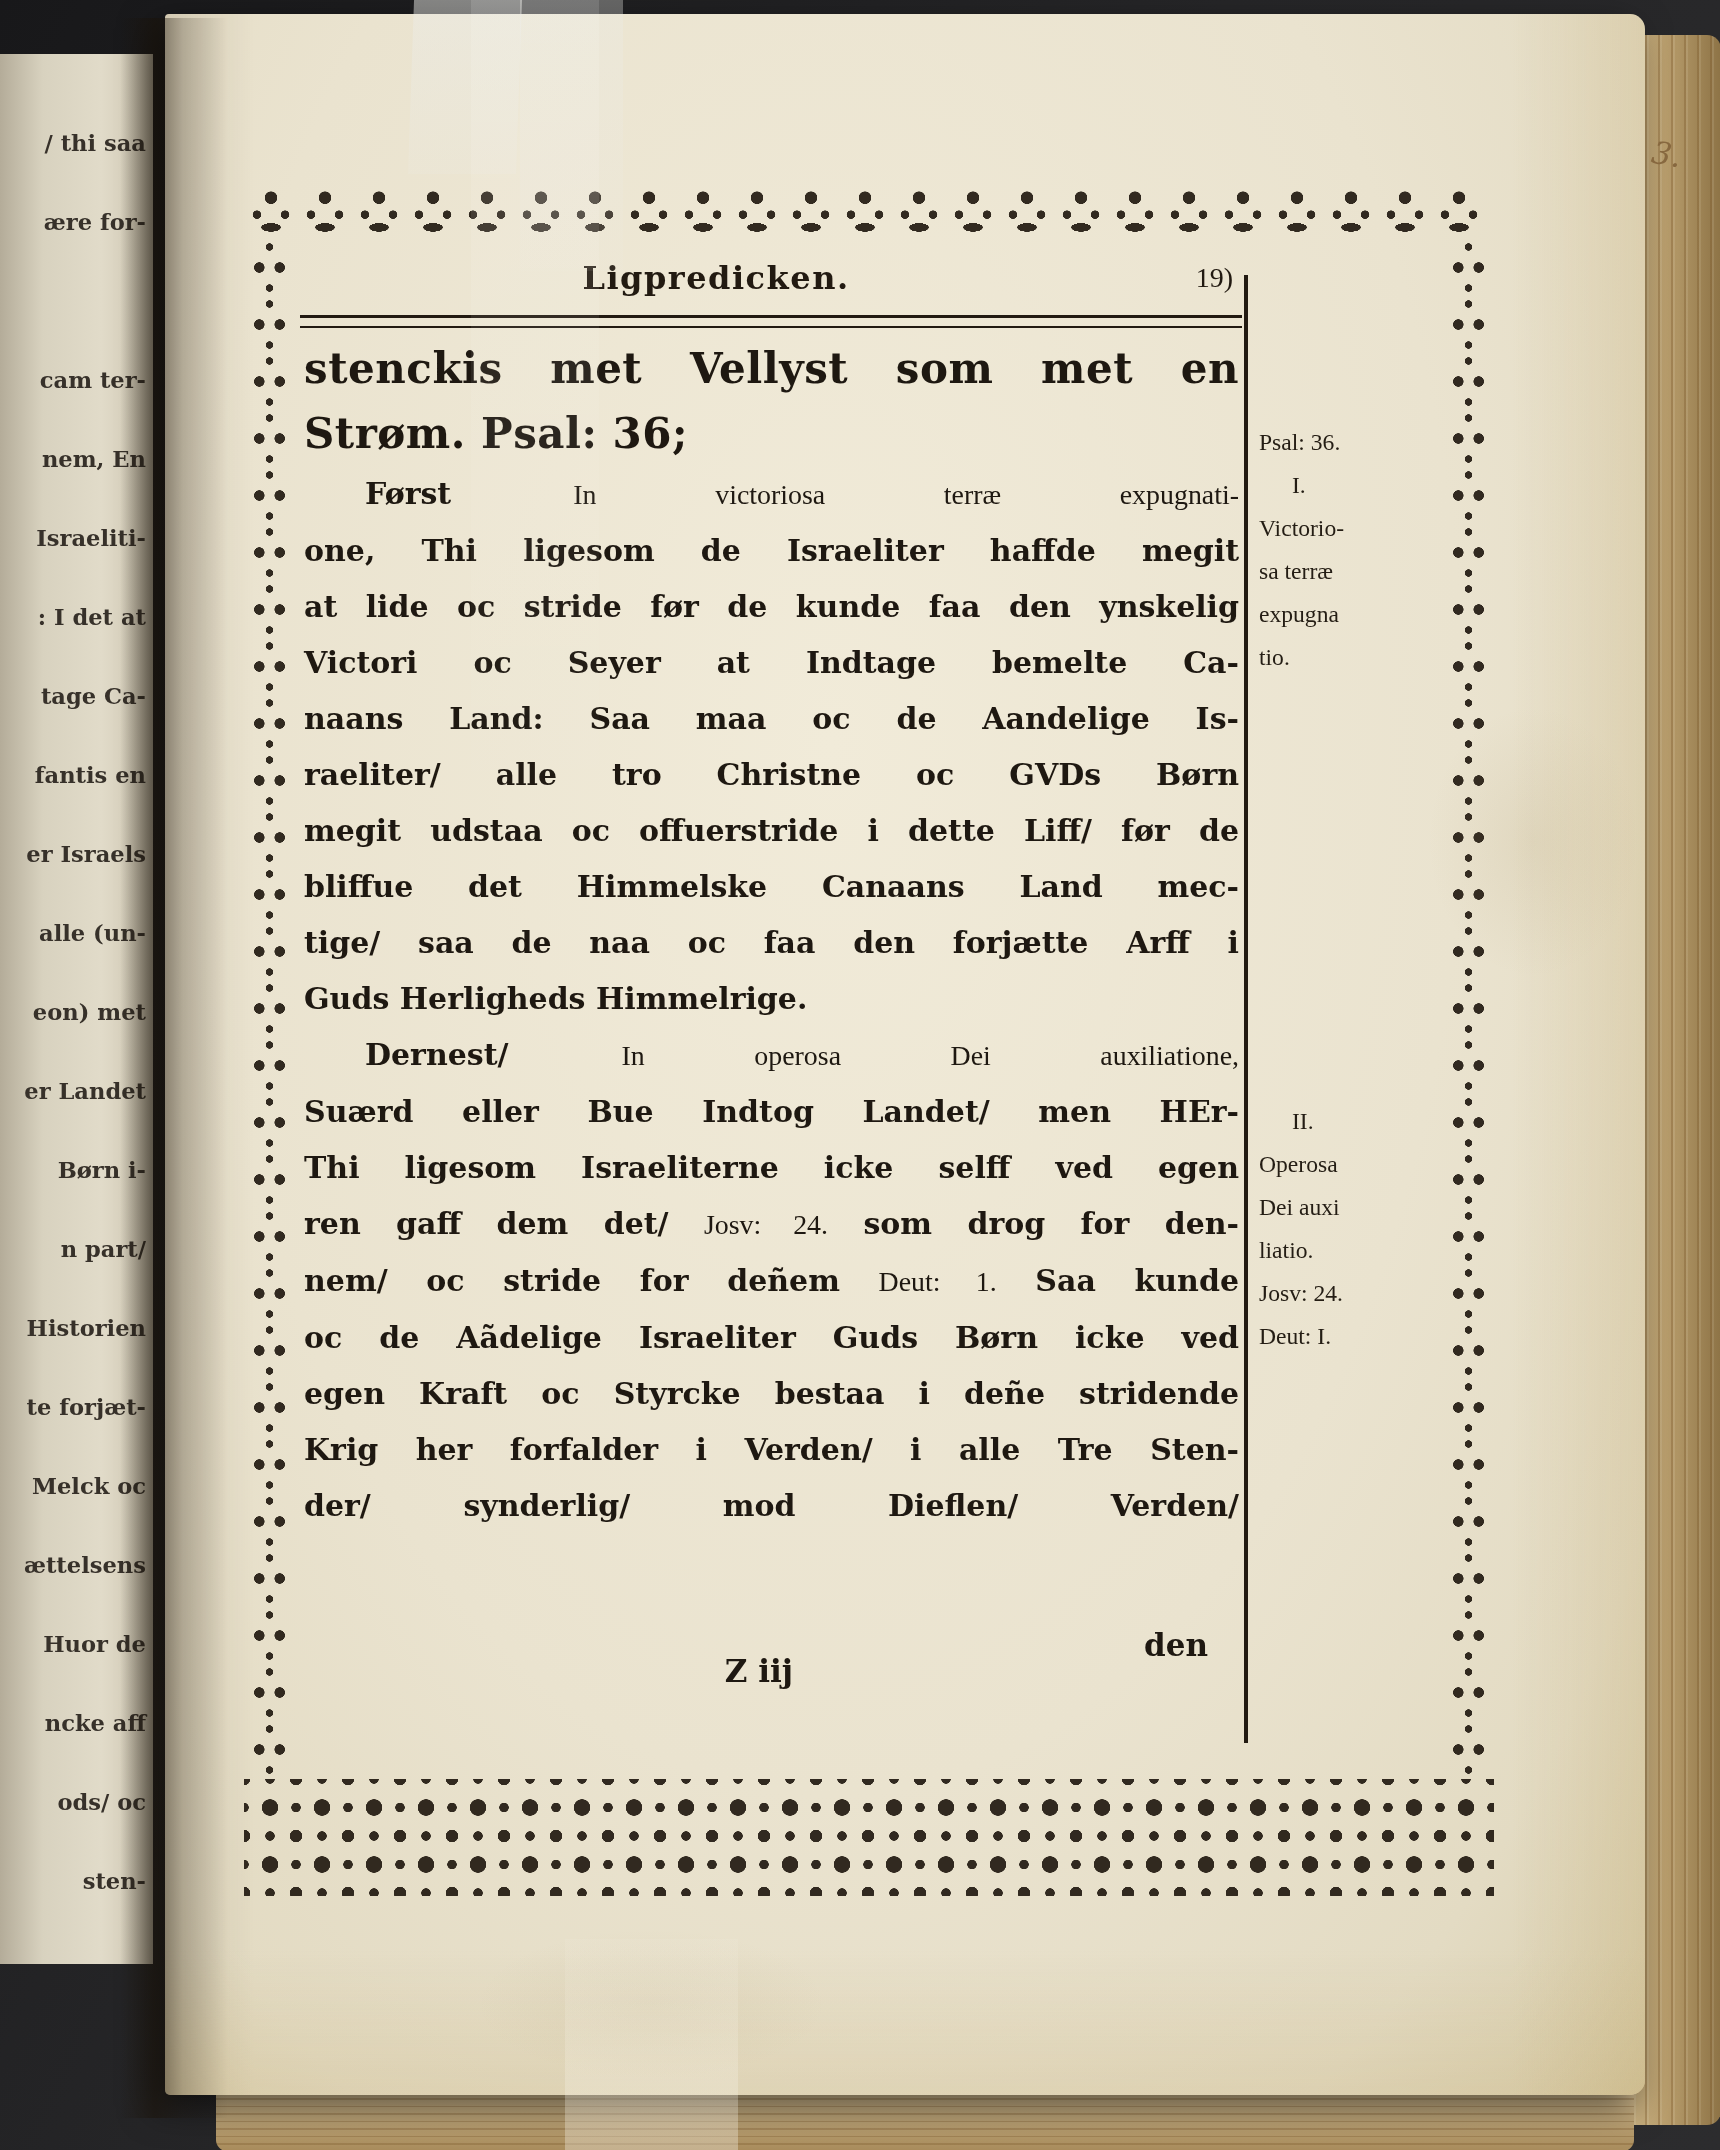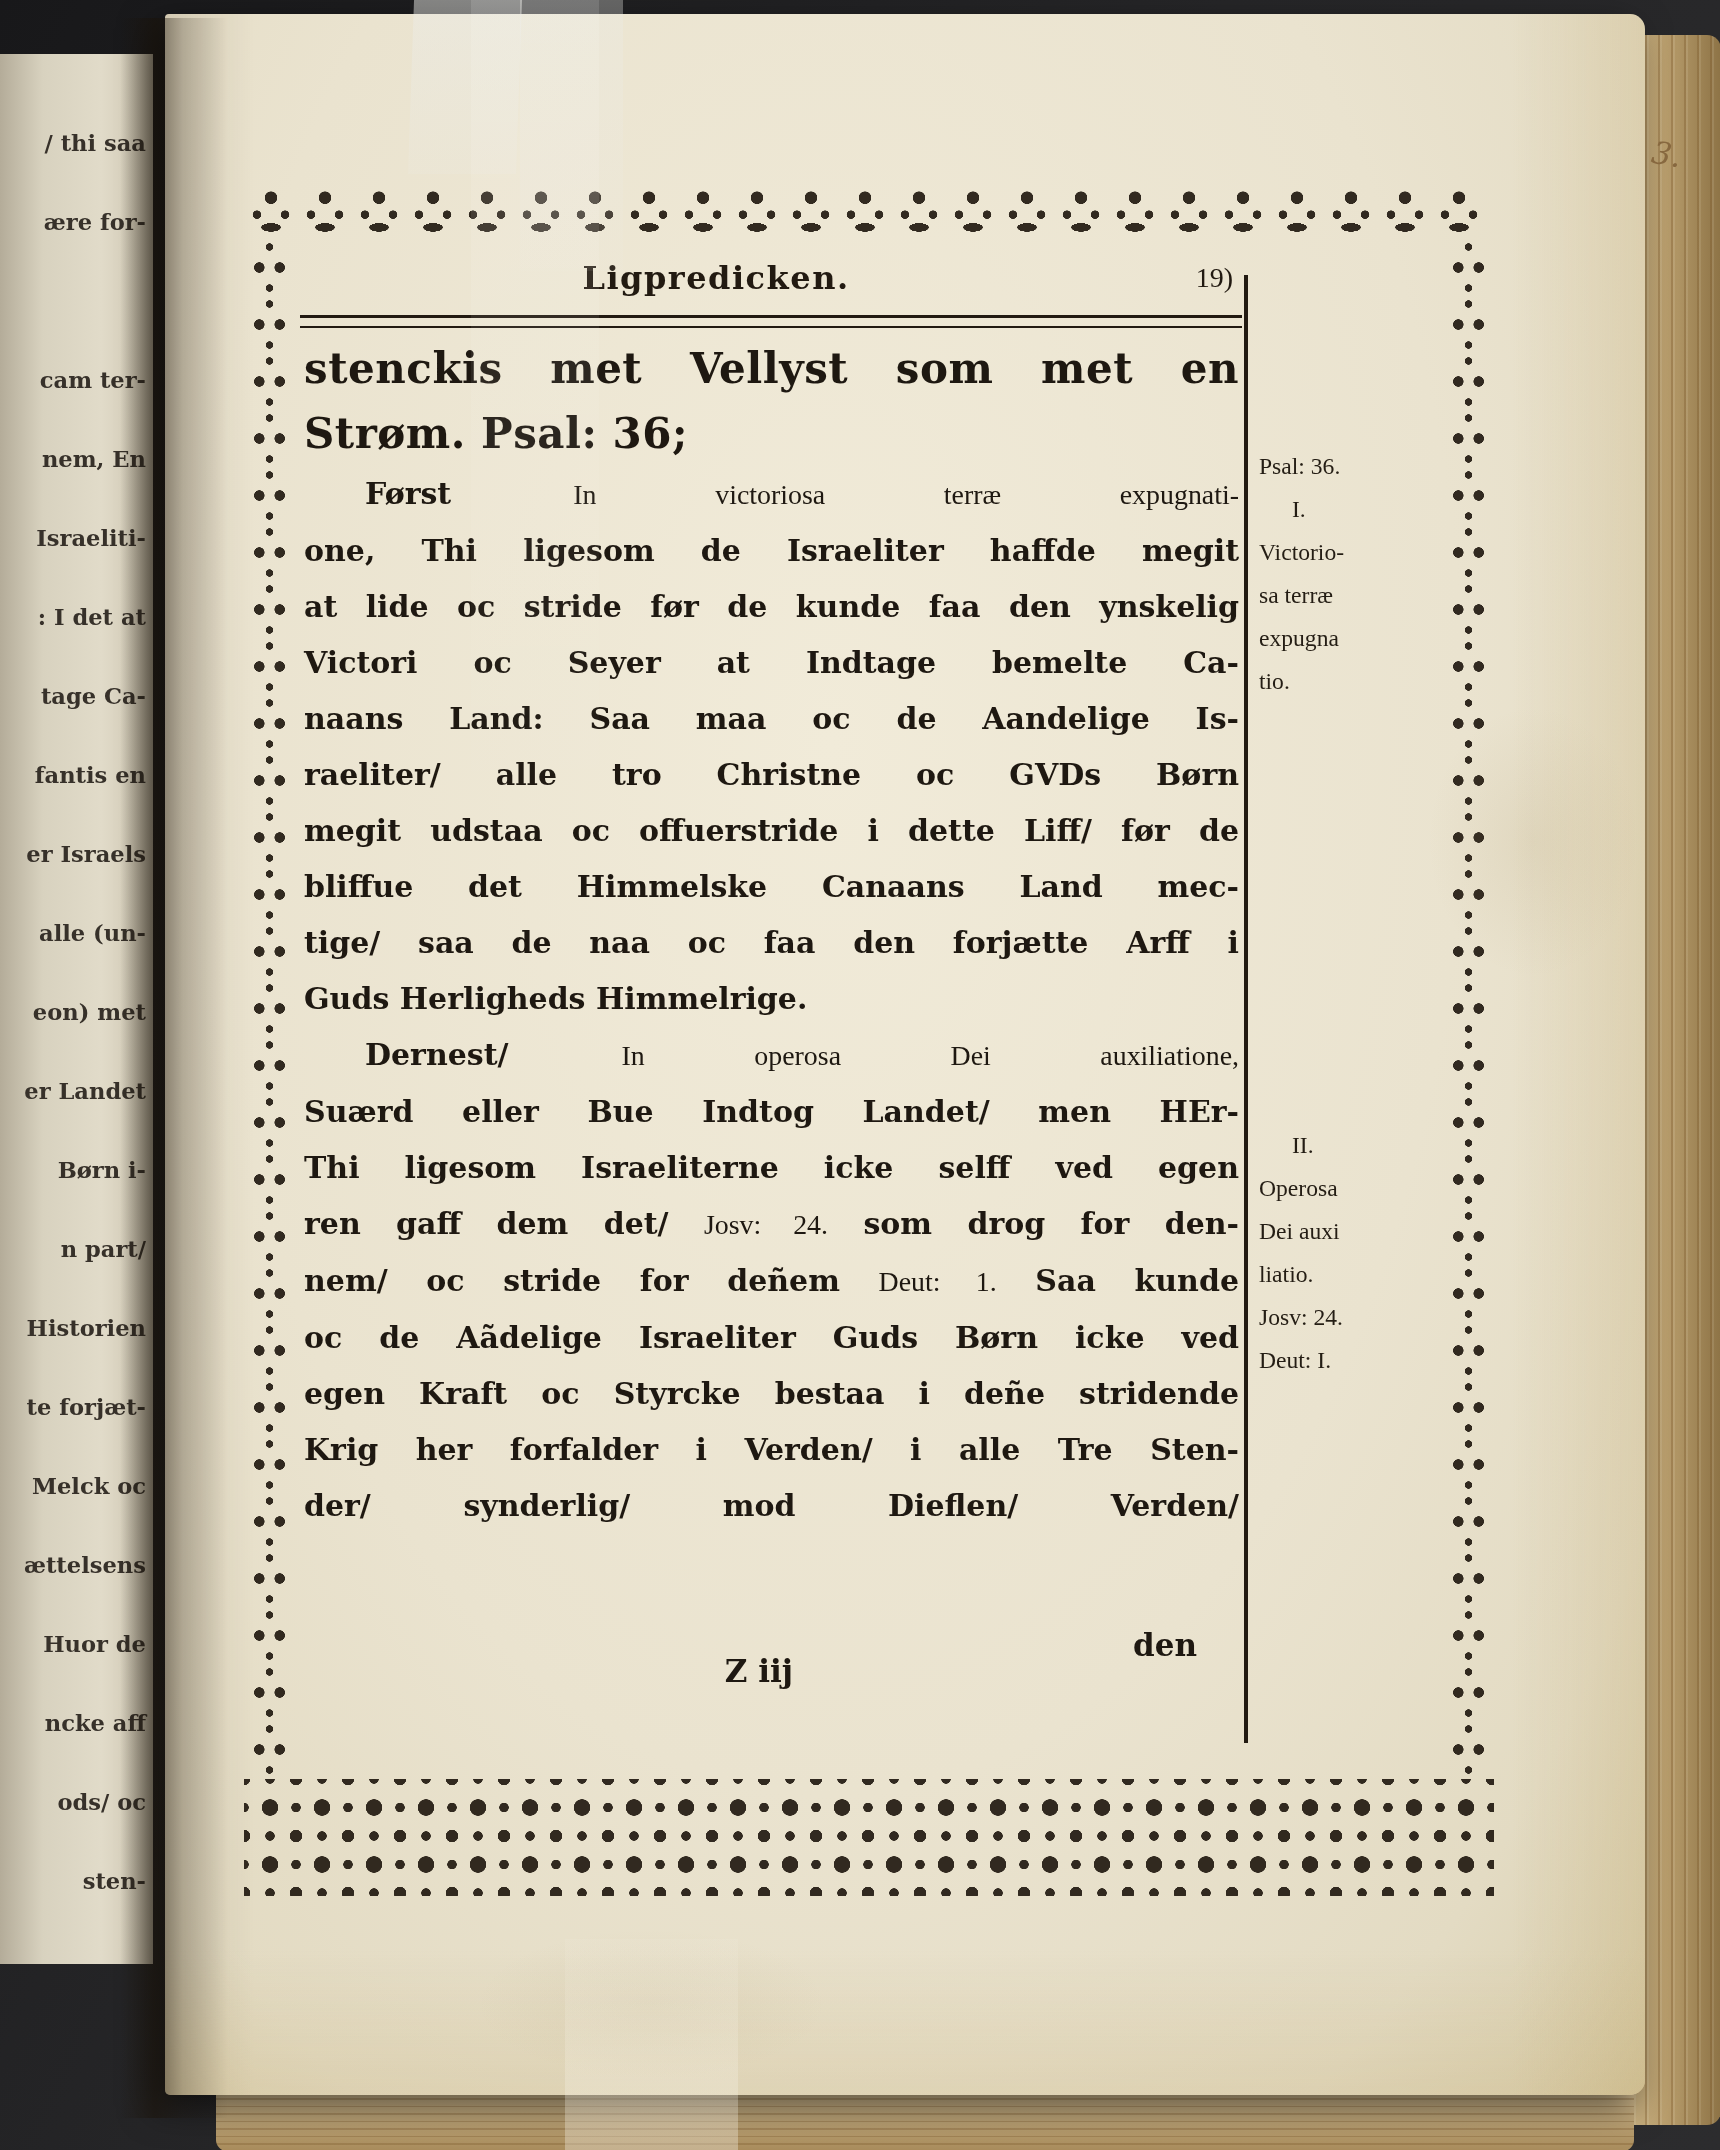--- a/index.html
+++ b/index.html
@@ -81,31 +81,31 @@
   .tline{font-size:30px;line-height:56px;font-weight:700;text-align:justify;text-align-last:justify;}
   .tline.nofill{text-align-last:left;}
   .tline.large{font-size:42px;line-height:65px;letter-spacing:0.5px;}
   .tline.indent{text-indent:61px;}
   .bl{font-family:"DejaVu Serif",serif;font-weight:700;}
   .lat{font-family:"Liberation Serif",serif;font-weight:400;font-size:.93em;}
 
   
   .col-rule{position:absolute;left:1079px;top:261px;width:3.5px;height:1468px;background:#221a11;}
   .margin-col{position:absolute;left:1094px;width:184px;color:#241d14;
-    font-family:"Liberation Serif",serif;font-size:23.6px;line-height:43px;margin-top:24px;}
+    font-family:"Liberation Serif",serif;font-size:23.6px;line-height:43px;}
   .margin-group-1{top:407px;}
   .margin-group-2{top:1086px;}
   .mnote{white-space:nowrap;}
   .mn-indent{padding-left:33px;}
 
   
   .sig-row{position:absolute;left:139px;top:1613px;width:935px;height:55px;color:#1e1811;
     font-size:31px;font-weight:700;font-family:"DejaVu Serif",serif;}
   .sig{position:absolute;left:45%;margin-top:26px;}
-  .catch{position:absolute;right:42px;text-align:right;}
+  .catch{position:absolute;right:31px;text-align:right;}
 
   
   .folio-note{position:absolute;left:1652px;top:136px;z-index:6;font-family:"DejaVu Serif",serif;
     font-style:italic;font-size:31px;color:#87683f;transform:rotate(10deg);}
 
   
   .gutter{position:absolute;left:120px;top:18px;width:108px;height:2100px;z-index:5;pointer-events:none;
     background:linear-gradient(to right, rgba(26,18,8,0) 0%, rgba(26,18,8,.50) 32%, rgba(26,18,8,.20) 58%, rgba(26,18,8,0) 100%);}
 
   

